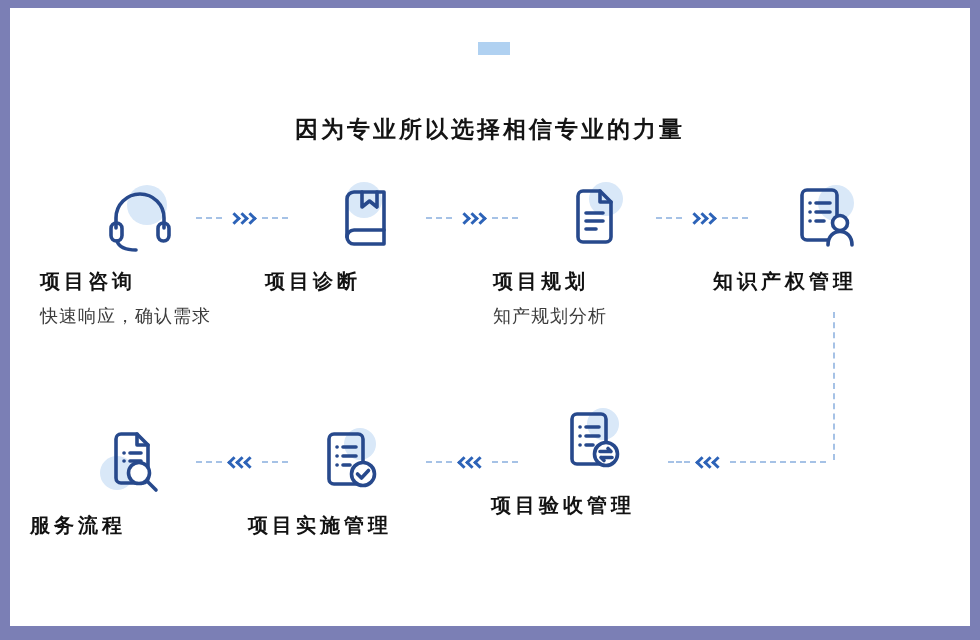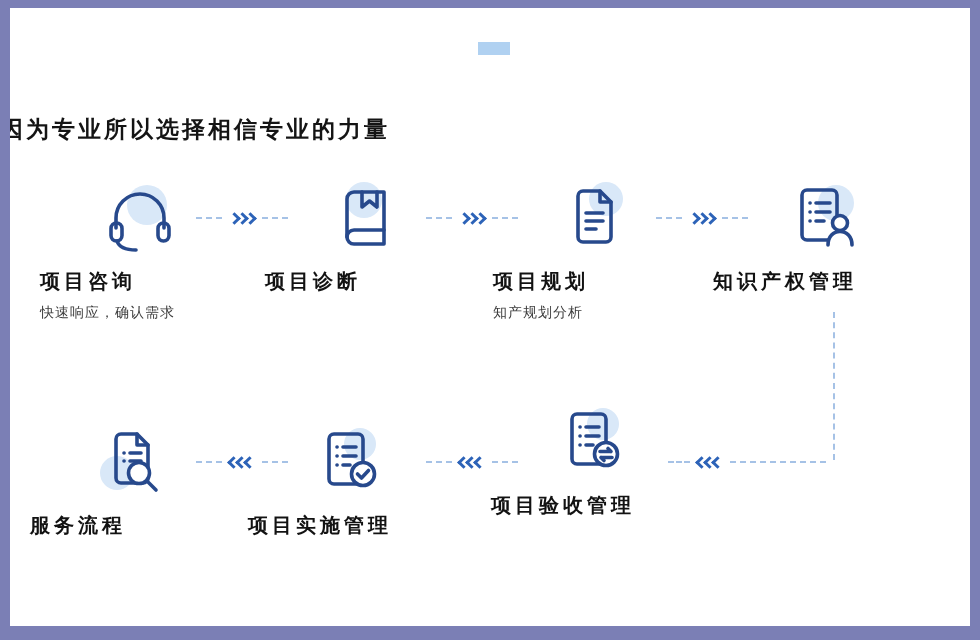--- a/index.html
+++ b/index.html
@@ -25,32 +25,32 @@
     position: absolute; left: -4px; right: -12px; bottom: 1px; height: 13px;
     background: #b0d1f1;
   }
   .title-text {
     position: relative;
     font-style: italic; font-weight: 900; font-size: 38px;
     letter-spacing: 7px; color: #0d0d0d;
   }
   .subtitle {
     position: absolute; top: 114px; left: 0; width: 100%;
-    text-align: left;
+    text-align: center;
     font-family: "Liberation Serif", serif;
     font-size: 23px; font-weight: 700; letter-spacing: 3px; color: #141414;
   }
   .step { position: absolute; text-align: left; }
   .step svg.icon { display: block; margin: 0 auto; }
   .step .label {
     margin-top: 10px; font-size: 20px; font-weight: 700;
     letter-spacing: 4px; color: #121212; white-space: nowrap;
   }
   .step .sublabel {
-    margin-top: 9px; font-size: 14px; color: #3c3c3c;
+    margin-top: 9px; font-size: 18px; color: #3c3c3c;
     letter-spacing: 1px; white-space: nowrap;
   }
   .arrow { position: absolute; height: 20px; display: flex; align-items: center; }
   .dash { display: inline-block; width: 26px; border-top: 2px dashed #a6c2e6; }
   .chevs { display: inline-flex; align-items: center; margin: 0 8px; }
   .c {
     display: inline-block; width: 9px; height: 9px;
     border-top: 3px solid #2d63b8; border-right: 3px solid #2d63b8;
     margin: 0 0px;
   }

